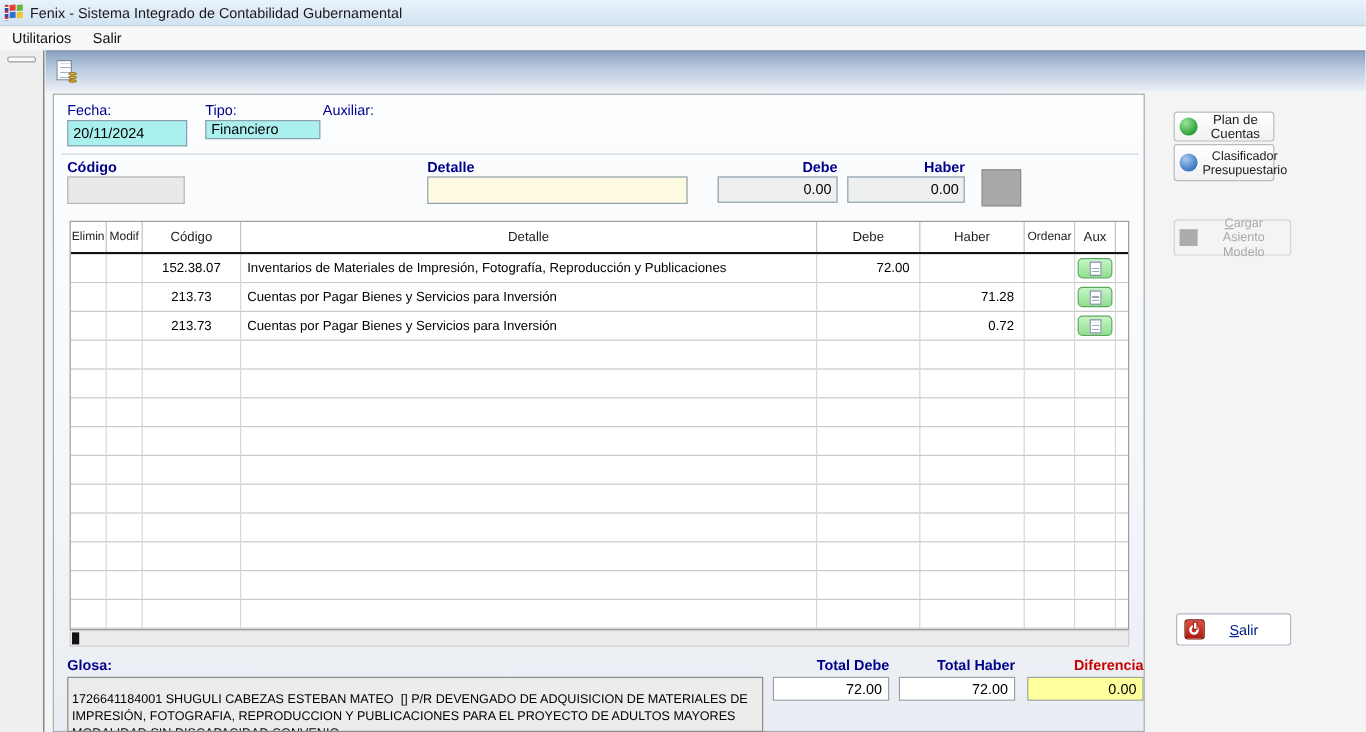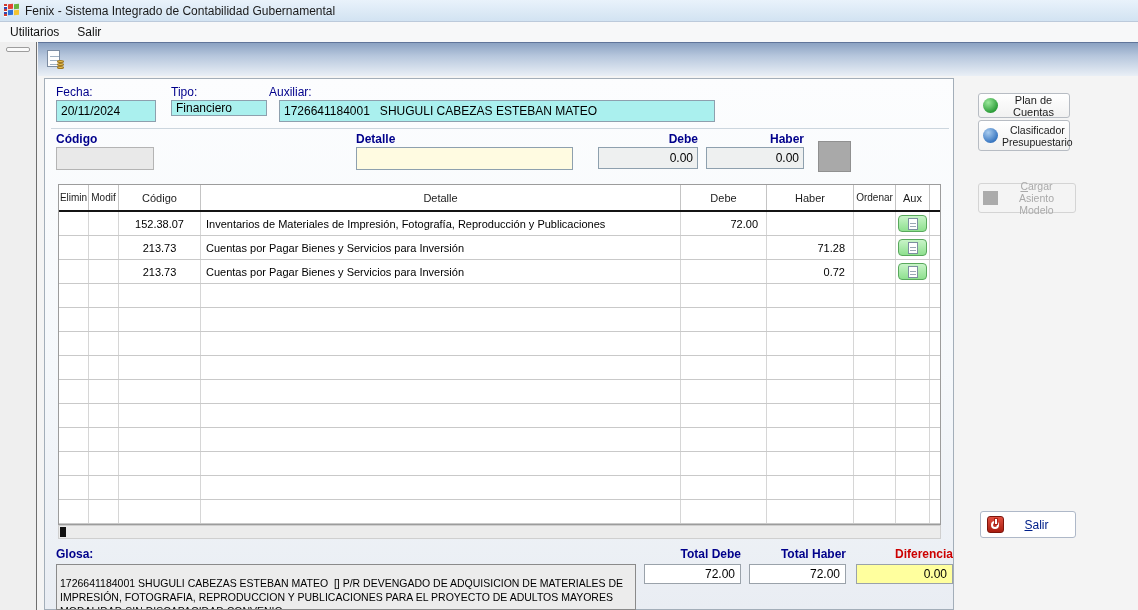--- a/index.html
+++ b/index.html
@@ -90,21 +90,21 @@
   .glosa-box { position:absolute; left:11px; top:485px; width:580px; height:46px;
     background:#ececec; border:1px solid #8a8a8a; font-size:10.5px; line-height:14px; color:#000;
     padding:11px 3px; white-space:pre-wrap; overflow:hidden; }
   .tot-lbl { position:absolute; top:468px; width:97px; text-align:right; }
   .tot-field { position:absolute; top:485px; width:97px; height:20px; border:1px solid #9aa2aa;
     background:#fff; font-size:12px; display:flex; align-items:center; justify-content:flex-end;
     padding:0 5px; }
   .dif { background:#ffff9e; }
 
   
-  .side-btn { position:absolute; left:978px; width:92px; border:1px solid #b7bcc3; border-radius:3px;
+  .side-btn { position:absolute; left:978px; width:84px; border:1px solid #b7bcc3; border-radius:3px;
     background:linear-gradient(180deg,#ffffff,#f1f1f1); display:flex; align-items:center;
     font-size:11px; color:#1c1c1c; padding:2px 4px; }
   .sphere { width:15px; height:15px; border-radius:50%; flex:none; margin-right:4px; }
   .sphere-green { background:radial-gradient(circle at 35% 30%,#9ae89a,#2e9e3a 70%,#1c7a28); }
   .sphere-blue { background:radial-gradient(circle at 35% 30%,#a8cbee,#3a78c2 70%,#2a5c9c); }
   .btn-text2 { flex:1; text-align:center; line-height:12px; font-size:10.5px; }
   .disabled-btn { background:#f4f4f4; border-color:#d4d4d4; color:#a9a9a9; }
   .gray-sq { width:15px; height:14px; background:#ababab; flex:none; margin-right:4px; }
   .u { text-decoration:underline; }
   .salir-btn { position:absolute; left:980px; top:511px; width:96px; height:27px;
@@ -150,21 +150,20 @@
 </div>
 
 <div class="panel">
 
   <div class="abs lbl" style="left:11px;top:6px">Fecha:</div>
   <div class="abs lbl" style="left:126px;top:6px">Tipo:</div>
   <div class="abs lbl" style="left:224px;top:6px">Auxiliar:</div>
 
   <div class="field cyan" style="left:11px;top:21px;width:100px;height:22px">20/11/2024</div>
   <div class="field cyan" style="left:126px;top:21px;width:96px;height:16px">Financiero</div>
-  <div class="field cyan" style="left:234px;top:21px;width:436px;height:22px">1726641184001   SHUGULI CABEZAS ESTEBAN MATEO</div>
 
   <div class="divider" style="left:6px;top:49px;width:898px"></div>
 
   <div class="abs lbl lbl-b" style="left:11px;top:53px">Código</div>
   <div class="abs lbl lbl-b" style="left:311px;top:53px">Detalle</div>
   <div class="abs lbl lbl-b" style="left:553px;top:53px;width:100px;text-align:right">Debe</div>
   <div class="abs lbl lbl-b" style="left:661px;top:53px;width:98px;text-align:right">Haber</div>
 
   <div class="field gray" style="left:11px;top:68px;width:98px;height:23px"></div>
   <div class="field cream" style="left:311px;top:68px;width:217px;height:23px"></div>

